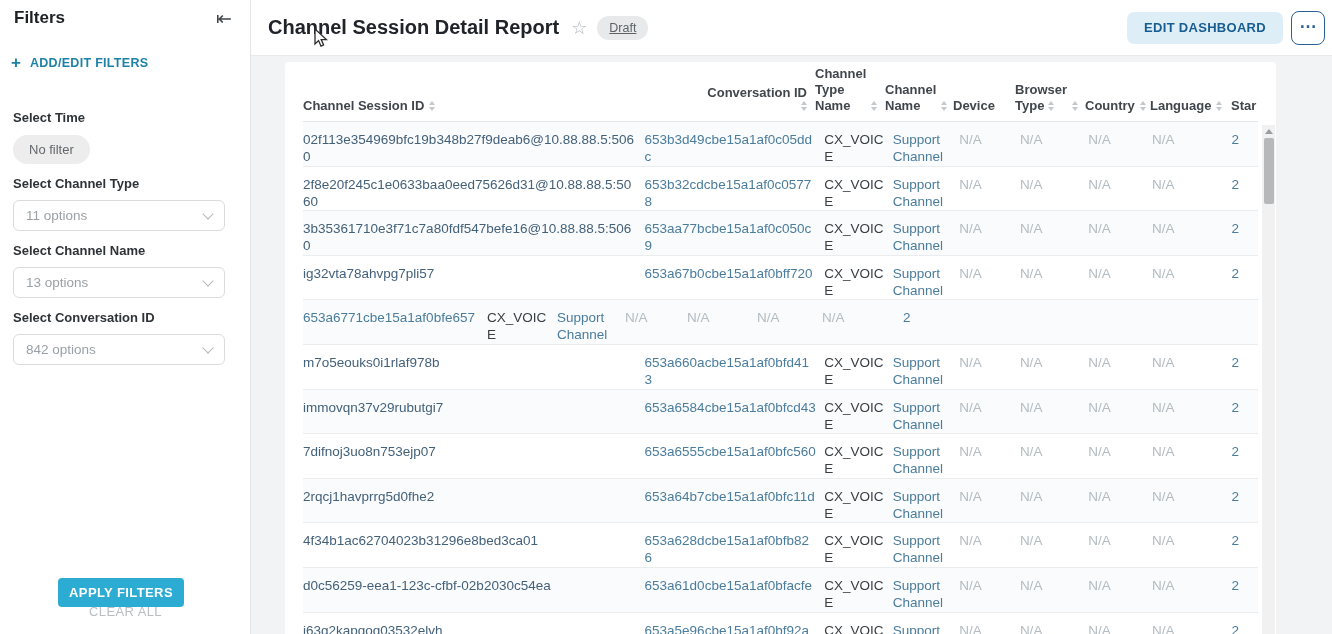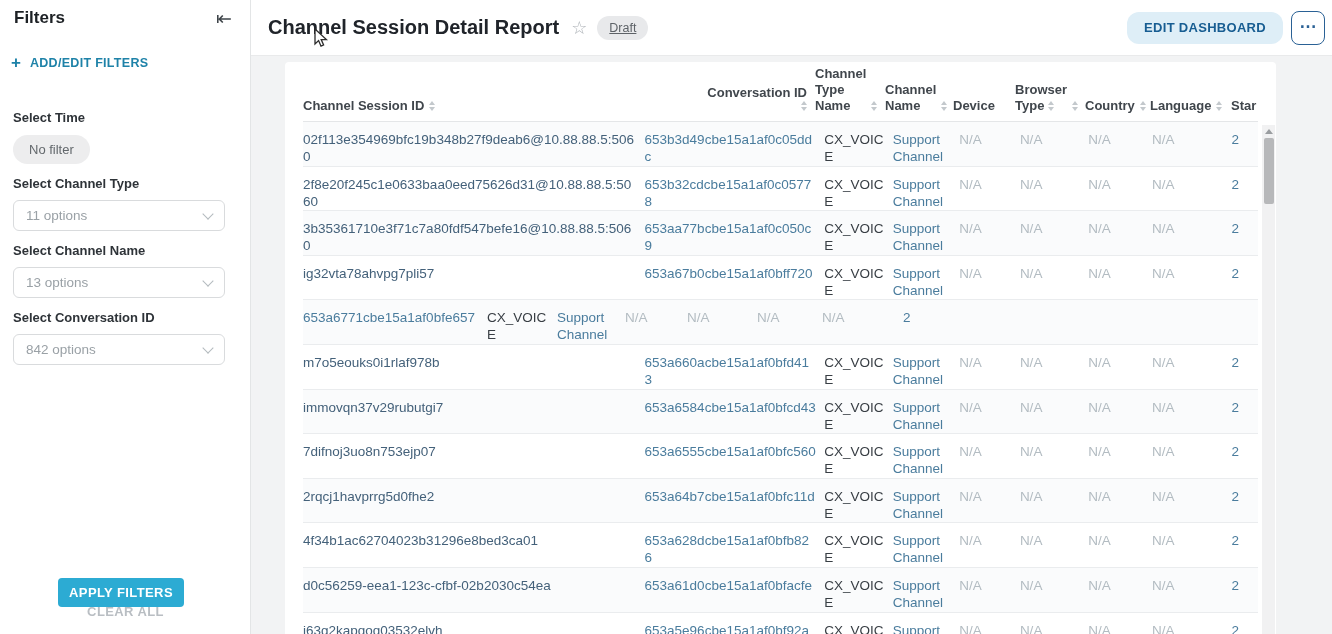--- a/index.html
+++ b/index.html
@@ -25,32 +25,32 @@
   .select .val { font-size:13.5px; color:#9aa1a6; }
   .chev { width:8px; height:8px; border-right:1.6px solid #b4babe; border-bottom:1.6px solid #b4babe;
     transform:rotate(45deg); margin-top:-4px; }
   .mt-time { margin-top:40px; }
   .mt-sec  { margin-top:12px; }
   .apply-btn { position:absolute; left:58px; top:578px; width:126px; height:29px;
     background:#2cabd3; border:none; border-radius:4px; color:#ffffff;
     font-size:13px; font-weight:bold; letter-spacing:.4px; cursor:pointer;
     font-family:"Liberation Sans",sans-serif; }
   .clear-all { position:absolute; left:0; top:604px; width:251px; text-align:center;
-    font-size:13px; font-weight:bold; letter-spacing:.4px; color:#b9bec3; cursor:pointer; }
+    font-size:13px; font-weight:normal; letter-spacing:.4px; color:#b9bec3; cursor:pointer; }
 
   
   .main { position:absolute; left:251px; top:0; width:1081px; height:634px; }
   .topbar { position:absolute; left:0; top:0; width:1081px; height:56px; background:#fff;
     border-bottom:1px solid #e9eaeb; display:flex; align-items:center; }
   .page-title { font-size:20px; font-weight:bold; color:#20242a; margin-left:17px; }
   .star { font-size:18px; color:#aeb3b8; margin-left:12px; cursor:pointer; }
   .badge { background:#e8e9eb; color:#5d6267; font-size:12.5px; border-radius:13px;
     padding:5px 12px; margin-left:10px;text-decoration:underline; }
   .topbar-right { margin-left:auto; display:flex; align-items:center; gap:8px; padding-right:7px; }
-  .edit-btn { background:#deeef7; color:#175d92; border:none; border-radius:12px;
+  .edit-btn { background:#deeef7; color:#175d92; border:none; border-radius:7px;
     height:32px; padding:0 17px; font-size:13px; font-weight:bold; letter-spacing:.3px;
     cursor:pointer; font-family:"Liberation Sans",sans-serif; }
   .more-btn { width:34px; height:34px; background:#fff; border:1.5px solid #2a6195;
     border-radius:8px; color:#2a6195; font-size:17px; font-weight:bold; line-height:30px;
     text-align:center; cursor:pointer; }
 
   
   .card { position:absolute; left:34px; top:62px; width:991px; height:572px;
     background:#ffffff; border-radius:4px 4px 0 0; overflow:hidden; }
   .tbl { position:absolute; left:18px; top:0; width:955px; overflow:hidden; }

